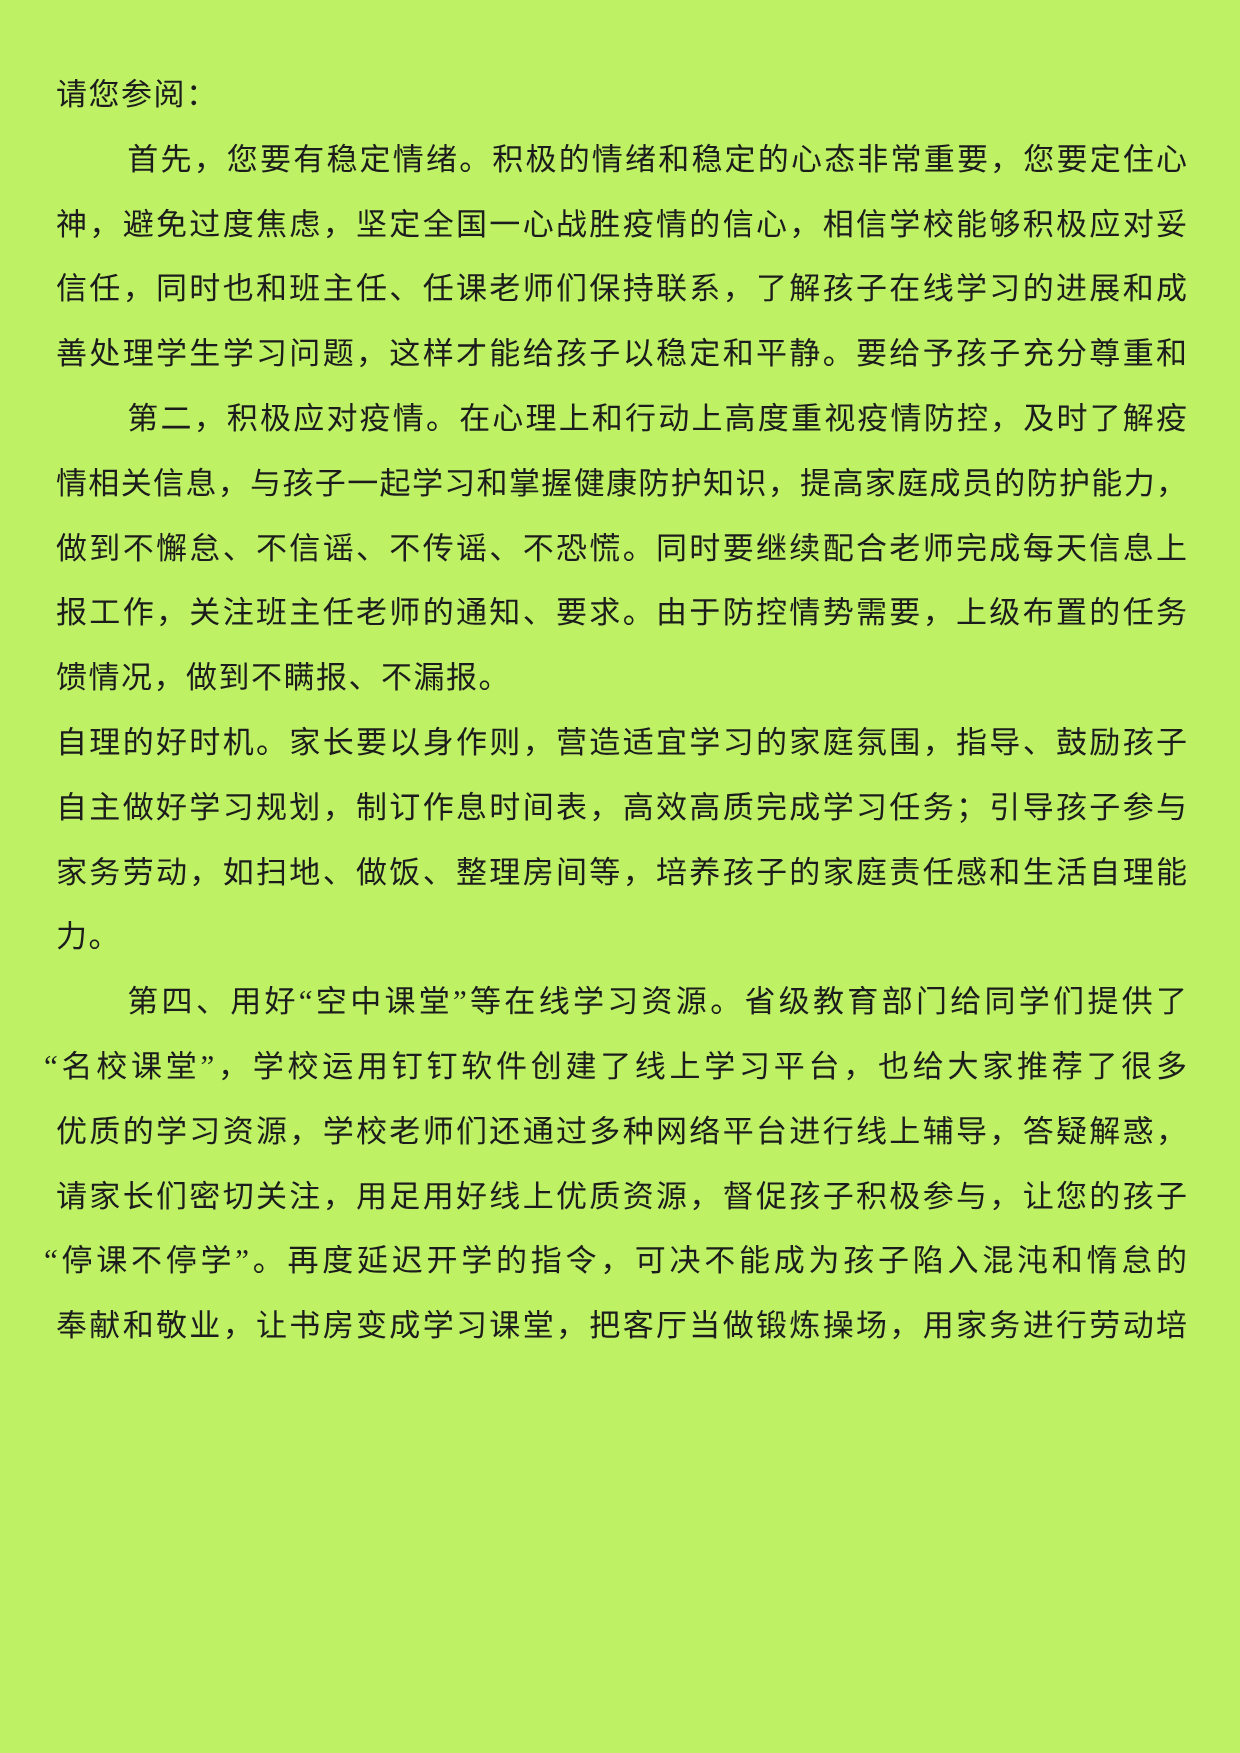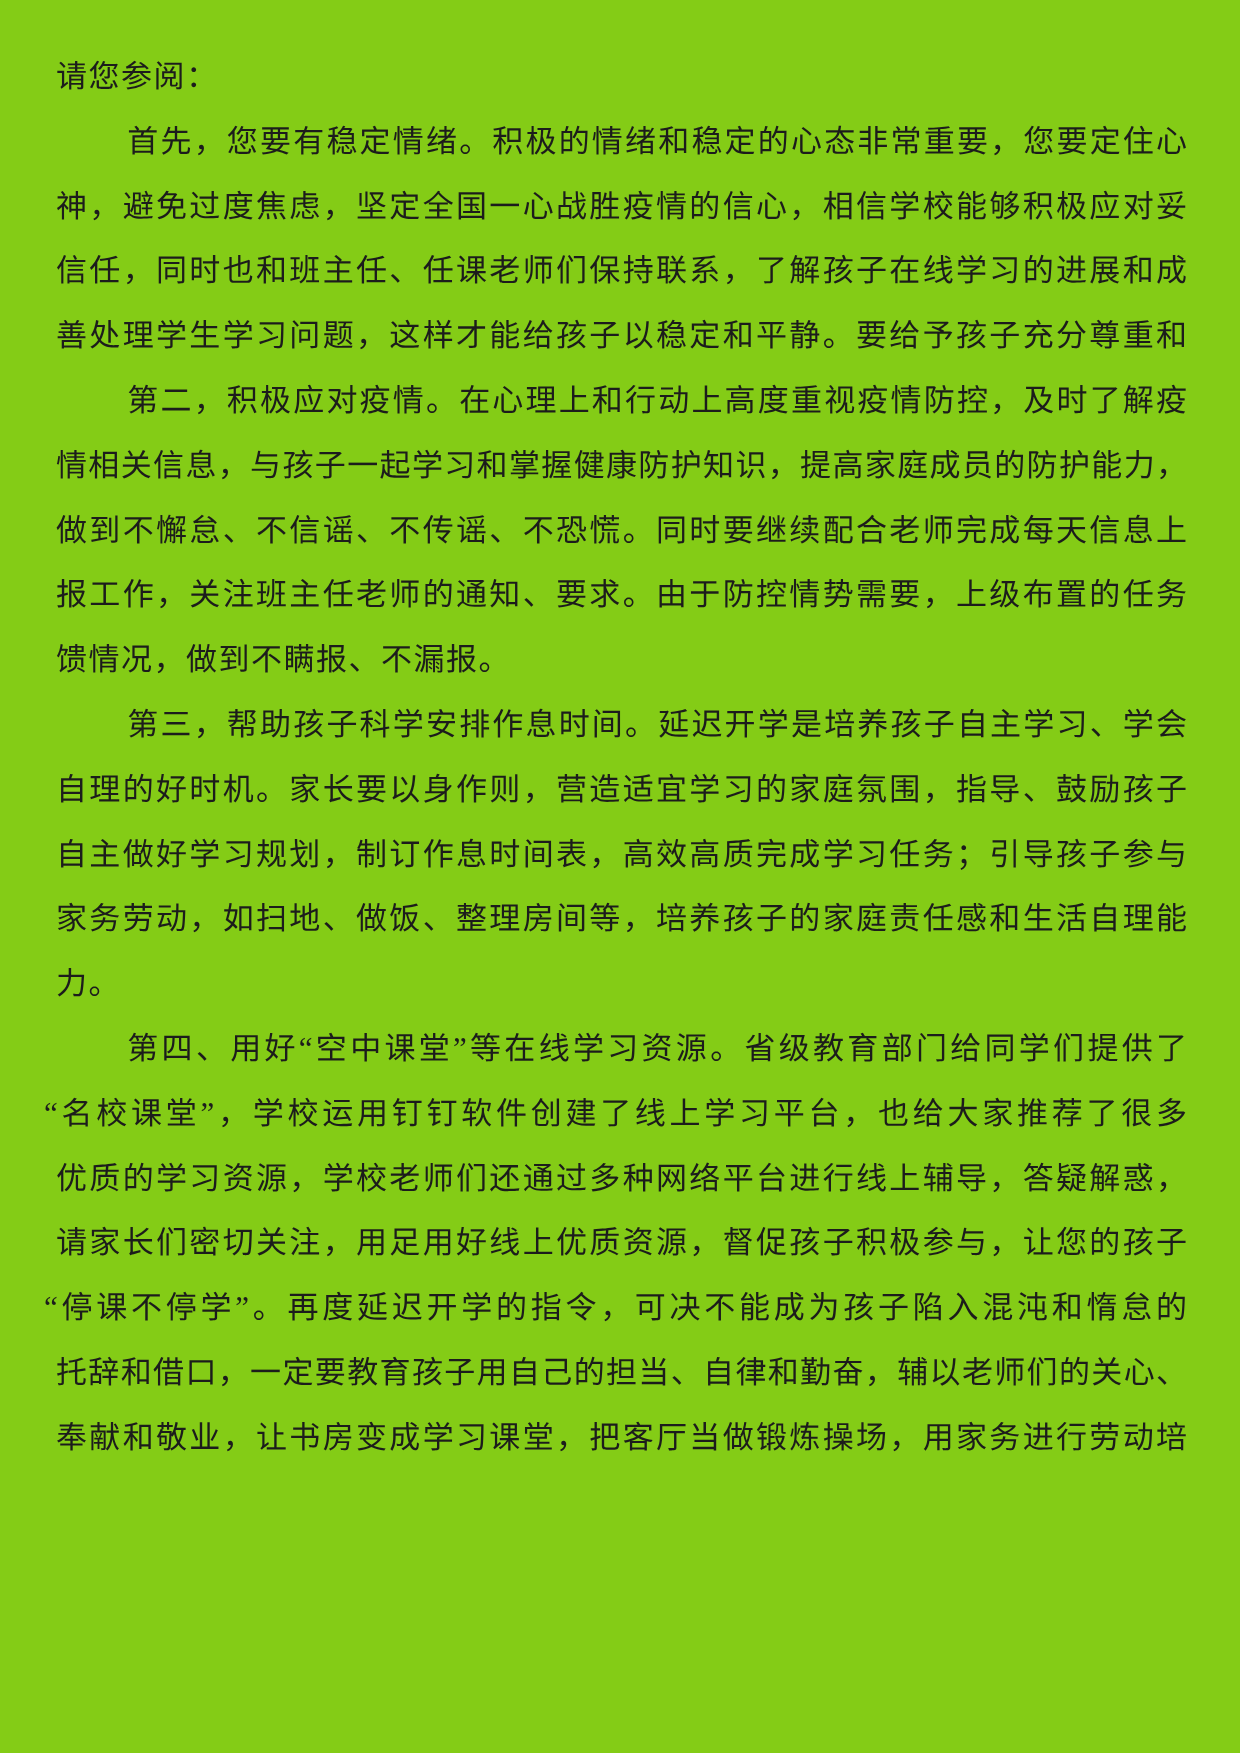--- a/index.html
+++ b/index.html
@@ -9,22 +9,22 @@
   }
   body {
     width: 1240px;
     height: 1753px;
     overflow: hidden;
   }
   .page {
     box-sizing: border-box;
     width: 1240px;
     height: 1753px;
-    padding: 45px 53px 0 56px;
-    background: #84cc16;
+    padding: 63px 53px 0 56px;
+    background: #bef264;
     color: #1c1c1c;
     font-family: "Liberation Serif", "DejaVu Serif", serif;
     font-size: 31px;
     line-height: 64.8px;
     -webkit-font-smoothing: antialiased;
   }
   .line {
     height: 64.8px;
     white-space: normal;
     word-break: break-all;
@@ -55,26 +55,24 @@
   <div id="doc-paragraphs">
       <div class="line fill indent">首先，您要有稳定情绪。积极的情绪和稳定的心态非常重要，您要定住心</div>
       <div class="line fill">神，避免过度焦虑，坚定全国一心战胜疫情的信心，相信学校能够积极应对妥</div>
       <div class="line fill">信任，同时也和班主任、任课老师们保持联系，了解孩子在线学习的进展和成</div>
       <div class="line fill">善处理学生学习问题，这样才能给孩子以稳定和平静。要给予孩子充分尊重和</div>
       <div class="line fill indent">第二，积极应对疫情。在心理上和行动上高度重视疫情防控，及时了解疫</div>
       <div class="line fill">情相关信息，与孩子一起学习和掌握健康防护知识，提高家庭成员的防护能力，</div>
       <div class="line fill">做到不懈怠、不信谣、不传谣、不恐慌。同时要继续配合老师完成每天信息上</div>
       <div class="line fill">报工作，关注班主任老师的通知、要求。由于防控情势需要，上级布置的任务</div>
       <div class="line plain">馈情况，做到不瞒报、不漏报。</div>
-      <div class="line fill indent">第三，帮助孩子科学安排作息时间。延迟开学是培养孩子自主学习、学会</div>
       <div class="line fill">自理的好时机。家长要以身作则，营造适宜学习的家庭氛围，指导、鼓励孩子</div>
       <div class="line fill">自主做好学习规划，制订作息时间表，高效高质完成学习任务；引导孩子参与</div>
       <div class="line fill">家务劳动，如扫地、做饭、整理房间等，培养孩子的家庭责任感和生活自理能</div>
       <div class="line plain">力。</div>
       <div class="line fill indent">第四、用好“空中课堂”等在线学习资源。省级教育部门给同学们提供了</div>
       <div class="line fill hang">“名校课堂”，学校运用钉钉软件创建了线上学习平台，也给大家推荐了很多</div>
       <div class="line fill">优质的学习资源，学校老师们还通过多种网络平台进行线上辅导，答疑解惑，</div>
       <div class="line fill">请家长们密切关注，用足用好线上优质资源，督促孩子积极参与，让您的孩子</div>
       <div class="line fill hang">“停课不停学”。再度延迟开学的指令，可决不能成为孩子陷入混沌和惰怠的</div>
-      <div class="line fill">托辞和借口，一定要教育孩子用自己的担当、自律和勤奋，辅以老师们的关心、</div>
       <div class="line fill">奉献和敬业，让书房变成学习课堂，把客厅当做锻炼操场，用家务进行劳动培</div>
     </div>
 </main>
 
 </body></html>

